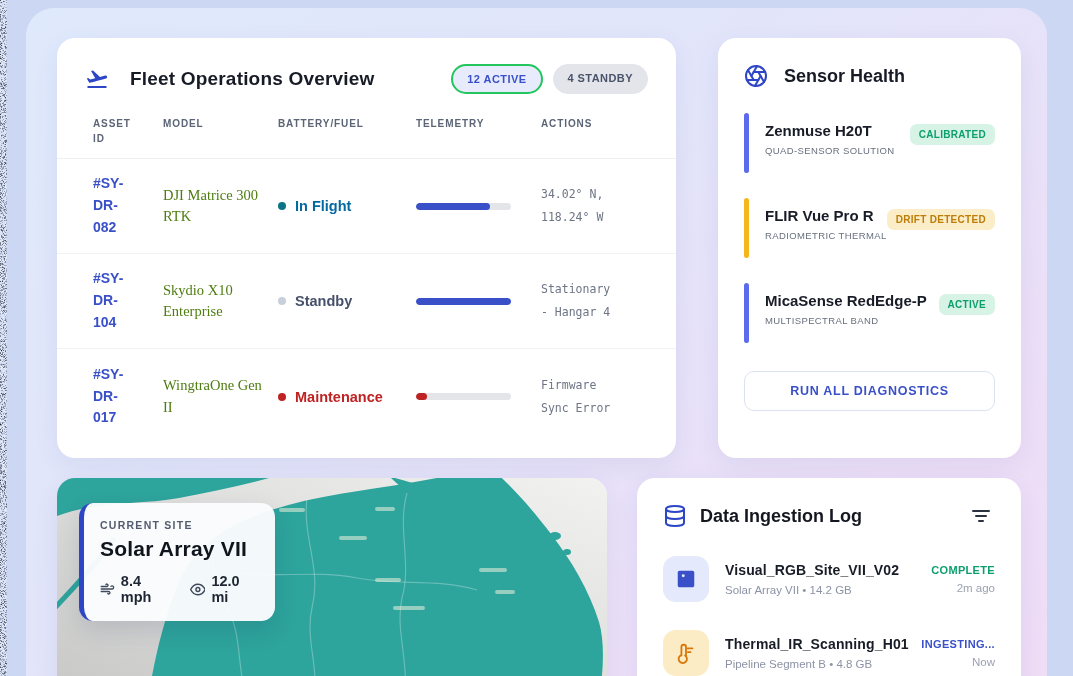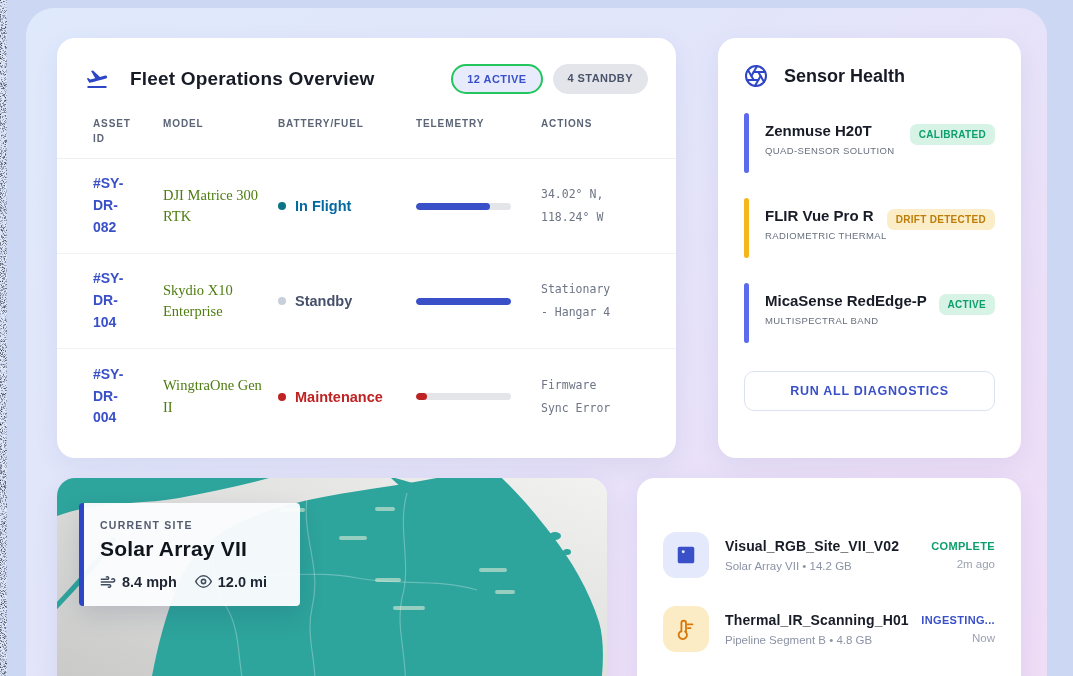--- a/index.html
+++ b/index.html
@@ -54,22 +54,22 @@
   .sensor-sub { font-size:9.5px; color:#67707f; letter-spacing:.04em; margin-top:6px; text-transform:uppercase; white-space:nowrap; }
   .sensor-badge { margin-left:auto; font-size:10px; font-weight:700; letter-spacing:.03em; padding:5px 9px; border-radius:7px; white-space:nowrap; margin-top:2px; }
   .badge-green { background:#d6f3e6; color:#0d9e6e; }
   .badge-amber { background:#fcedc9; color:#bd7d06; }
   .diag-btn { display:block; width:100%; margin-top:28px; padding:12px 0; background:#ffffff; border:1.5px solid #dde2f0;
     border-radius:10px; color:#3a50c8; font-family:"Liberation Sans", sans-serif; font-size:12.5px; font-weight:700; letter-spacing:.06em; cursor:pointer; }
 
   
   .map-card { width:550px; height:240px; overflow:hidden; position:relative; padding:0; }
   .map-svg { position:absolute; left:0; top:0; width:550px; height:240px; }
-  .map-overlay { position:absolute; left:22px; top:25px; width:221px; background:rgba(250,252,253,0.97);
-    border-left:5px solid #2d46c5; border-radius:4px; padding:16px 18px 16px 16px; box-shadow:0 10px 24px rgba(30,45,90,0.14); }
+  .map-overlay { position:absolute; left:22px; top:25px; width:196px; background:rgba(250,252,253,0.97);
+    border-left:5px solid #2d46c5; border-radius:14px; padding:16px 18px 16px 16px; box-shadow:0 10px 24px rgba(30,45,90,0.14); }
   .overlay-label { font-size:10.5px; font-weight:700; color:#525c6e; letter-spacing:.12em; text-transform:uppercase; }
   .overlay-site { font-size:21px; font-weight:700; color:#10141c; margin-top:6px; letter-spacing:.01em; }
   .overlay-stats { display:flex; gap:18px; margin-top:12px; align-items:center; }
   .stat { display:flex; align-items:center; gap:6px; font-size:14.5px; font-weight:700; color:#1f2633; }
 
   
   .log-card { width:384px; height:260px; margin-left:auto; padding:26px 26px 0 26px; }
   .log-head { display:flex; align-items:center; }
   .log-title { font-size:18px; font-weight:700; color:#14171f; margin-left:13px; }
   .filter-btn { margin-left:auto; background:none; border:none; cursor:pointer; padding:4px; }
@@ -158,21 +158,21 @@
             <div>
                 <div class="bar-track">
                   <div class="bar-fill" style="width: 100%; background-color: rgb(58, 80, 200);"></div>
                 </div>
               </div>
             <div class="cell-telemetry">Stationary - Hangar 4</div>
             <div></div>
           </div>
 
           <div class="tbl-row">
-            <a class="cell-asset">#SY-DR-004</a>
+            <a class="cell-asset">#SY-DR-017</a>
             <div class="cell-model">WingtraOne Gen II</div>
             <div class="cell-status">
               <span class="dot" style="background-color: rgb(191, 34, 34);"></span>
               <span style="color: rgb(191, 34, 34);">Maintenance</span>
             </div>
             <div>
                 <div class="bar-track">
                   <div class="bar-fill" style="width: 12%; background-color: rgb(191, 34, 34);"></div>
                 </div>
               </div>
@@ -294,20 +294,35 @@
                 <path d="M1 12s4-8 11-8 11 8 11 8-4 8-11 8-11-8-11-8z"></path>
                   <circle cx="12" cy="12" r="3"></circle>
               </svg>
               <span>12.0 mi</span>
             </span>
           </div>
         </div>
       </section>
 
       <section class="card log-card">
+        <div class="log-head">
+          <svg class="icon" width="24" height="24" viewBox="0 0 24 24" fill="none" stroke="#2d46c5" stroke-width="2" stroke-linecap="round" stroke-linejoin="round">
+            <ellipse cx="12" cy="5" rx="9" ry="3"></ellipse>
+            <path d="M21 12c0 1.66-4 3-9 3s-9-1.34-9-3"></path>
+            <path d="M3 5v14c0 1.66 4 3 9 3s9-1.34 9-3V5"></path>
+          </svg>
+          <h2 class="log-title">Data Ingestion Log</h2>
+          <button class="filter-btn">
+            <svg class="icon" width="20" height="16" viewBox="0 0 20 16" fill="none" stroke="#2b3342" stroke-width="2" stroke-linecap="round">
+              <line x1="2" y1="3" x2="18" y2="3"></line>
+                <line x1="5" y1="8" x2="15" y2="8"></line>
+                <line x1="8" y1="13" x2="12" y2="13"></line>
+            </svg>
+          </button>
+        </div>
 
         <div class="log-item">
           <div class="tile tile-indigo">
             <svg class="icon" width="22" height="22" viewBox="0 0 24 24" fill="#3a50c8">
               <path d="M19 3H5c-1.1 0-2 .9-2 2v14c0 1.1.9 2 2 2h14c1.1 0 2-.9 2-2V5c0-1.1-.9-2-2-2zm-2.5 9.5l-3.5 4.51-2.5-3.01L7 18.5h11l-1.5-6z"></path>
               <circle cx="9" cy="8.5" r="1.6" fill="#e4e9fb"></circle>
             </svg>
           </div>
           <div class="log-text">
             <div class="log-name">Visual_RGB_Site_VII_V02</div>

